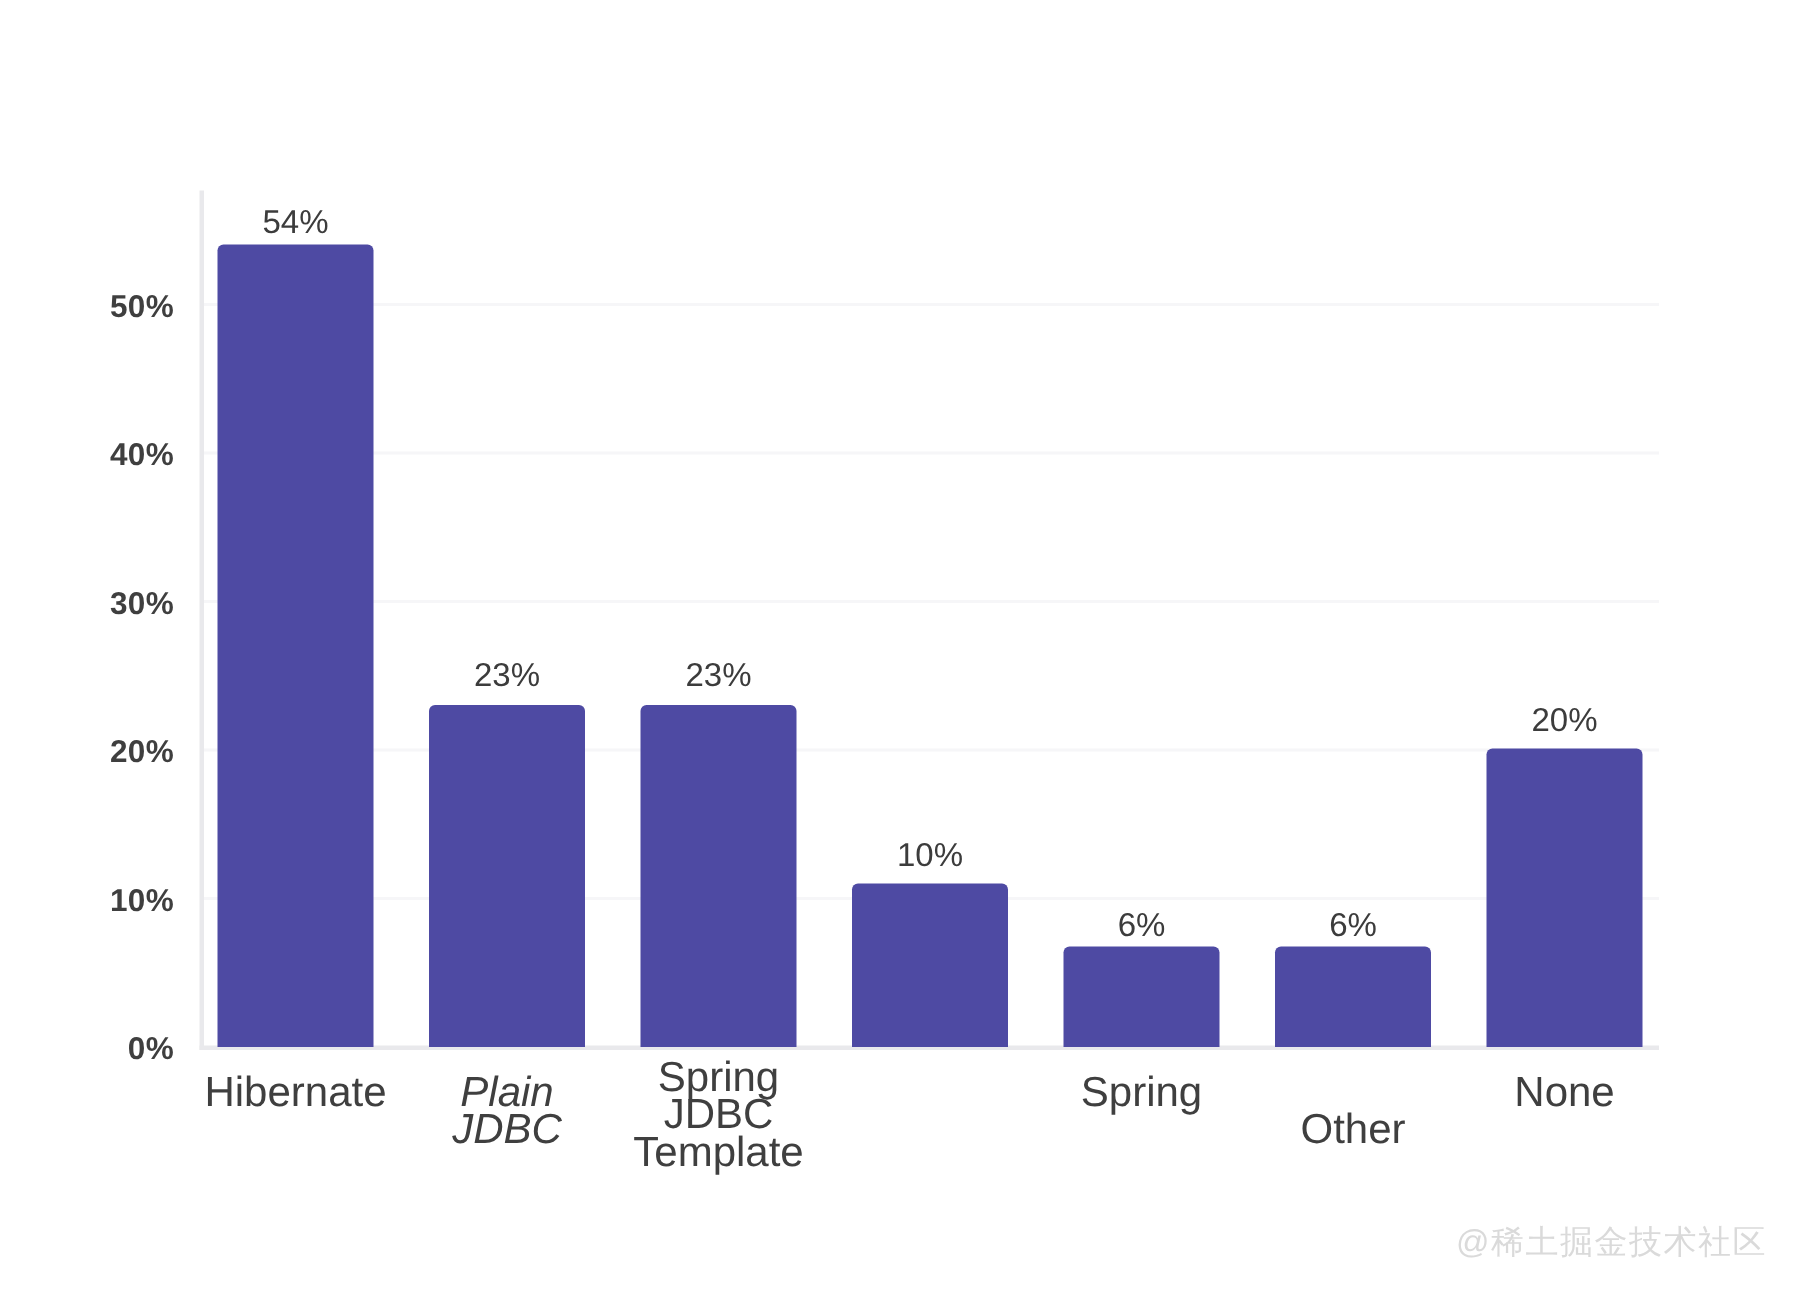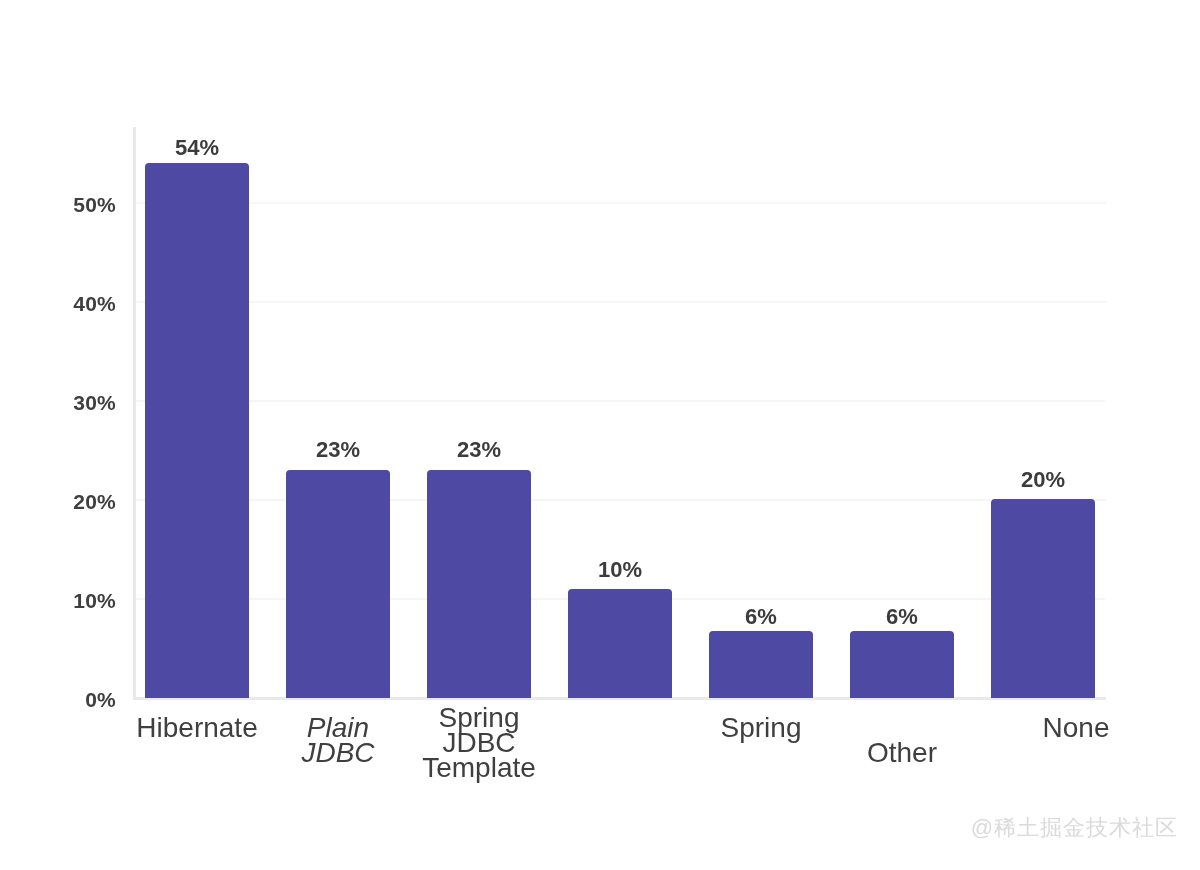--- a/index.html
+++ b/index.html
@@ -65,21 +65,21 @@
 
   .bar {
     position: absolute;
     background: #4e4aa3;
     border-radius: 4px 4px 0 0;
   }
 
   .bar-value {
     position: absolute;
     font-size: 22px;
-    font-weight: 700;
+    font-weight: 400;
     color: #3c3c3c;
     text-align: center;
     white-space: nowrap;
   }
 
   .cat-label {
     position: absolute;
     font-size: 28px;
     font-weight: 400;
     color: #3f3f3f;
@@ -134,17 +134,17 @@
   <div class="bar-value" style="left:709px; width:104px; top:604px;">6%</div>
   <div class="bar-value" style="left:850px; width:104px; top:604px;">6%</div>
   <div class="bar-value" style="left:991px; width:104px; top:467px;">20%</div>
 
   <div class="cat-label" style="left:127px; width:140px; top:715px;">Hibernate</div>
   <div class="cat-label" style="left:268px; width:140px; top:715px;font-style:italic;">Plain JDBC</div>
   <div class="cat-label" style="left:409px; width:140px; top:705px;text-align:center;">Spring JDBC
 Template</div>
   <div class="cat-label" style="left:691px; width:140px; top:715px;">Spring</div>
   <div class="cat-label" style="left:832px; width:140px; top:740px;text-align:center;">Other</div>
-  <div class="cat-label" style="left:1006px; width:140px; top:715px;">None</div>
+  <div class="cat-label" style="left:973px; width:140px; top:715px;">None</div>
 
   <div class="watermark">@稀土掘金技术社区</div>
 
 </div>
 
 </body></html>

